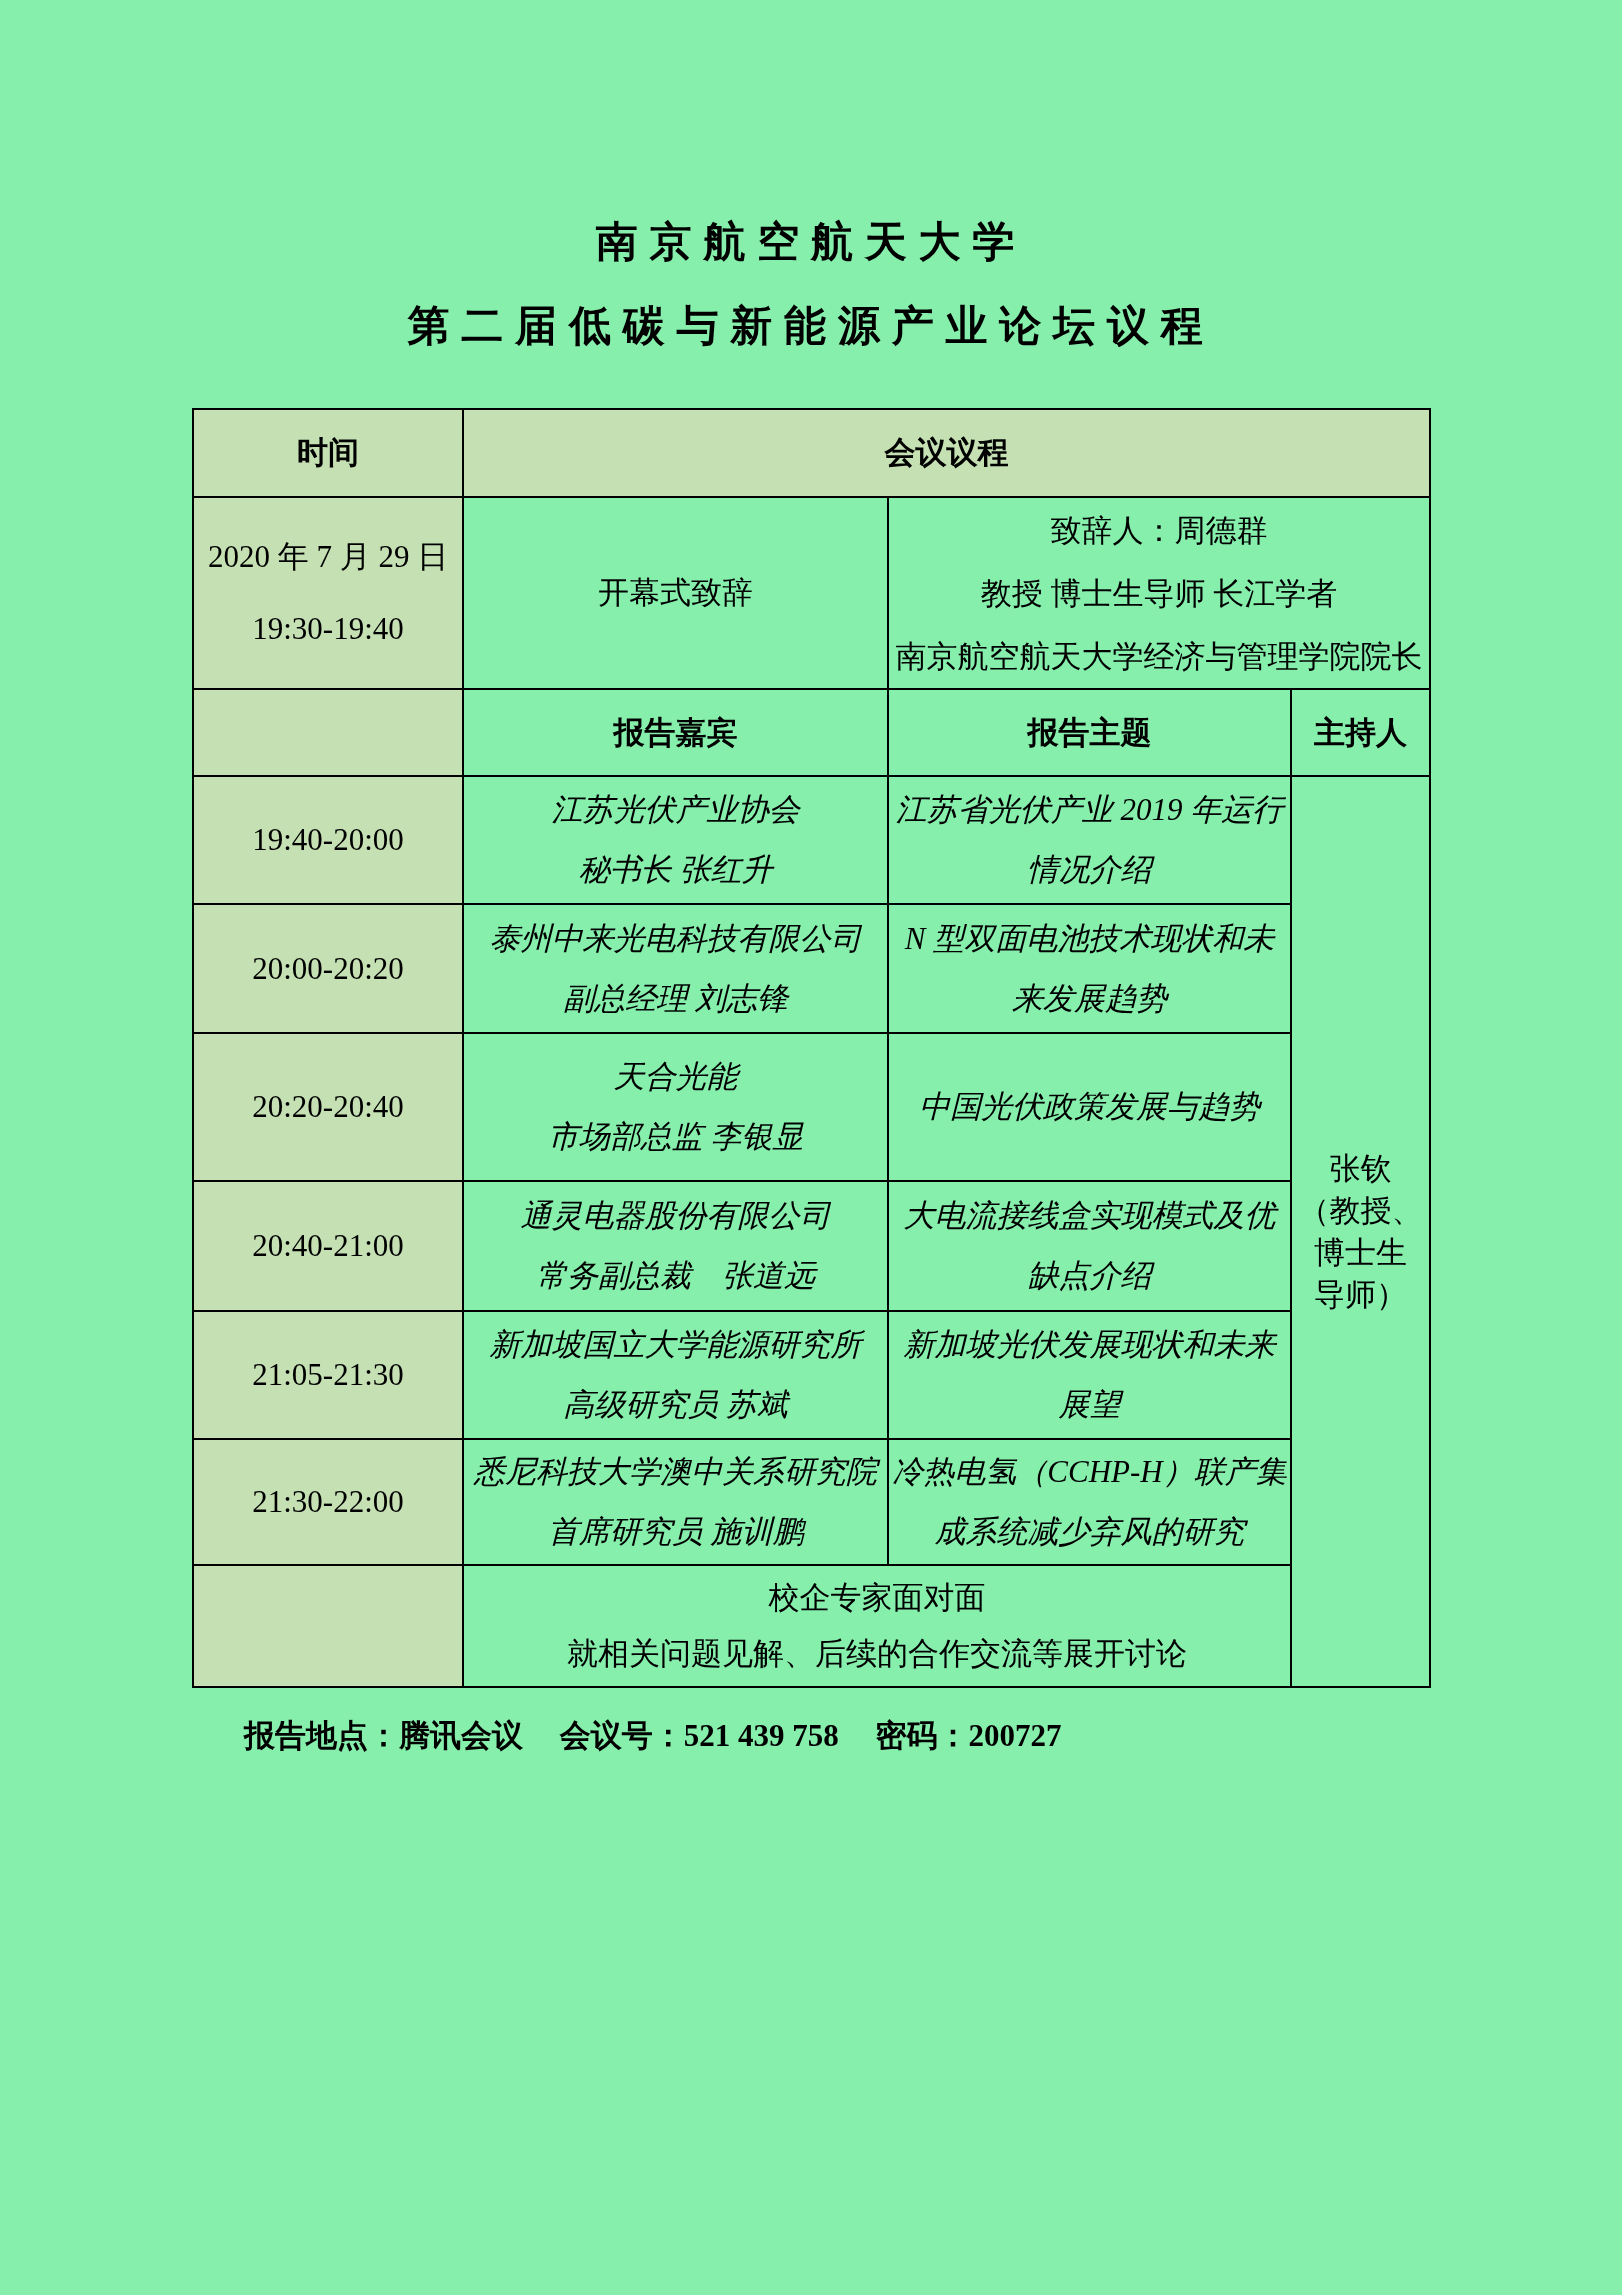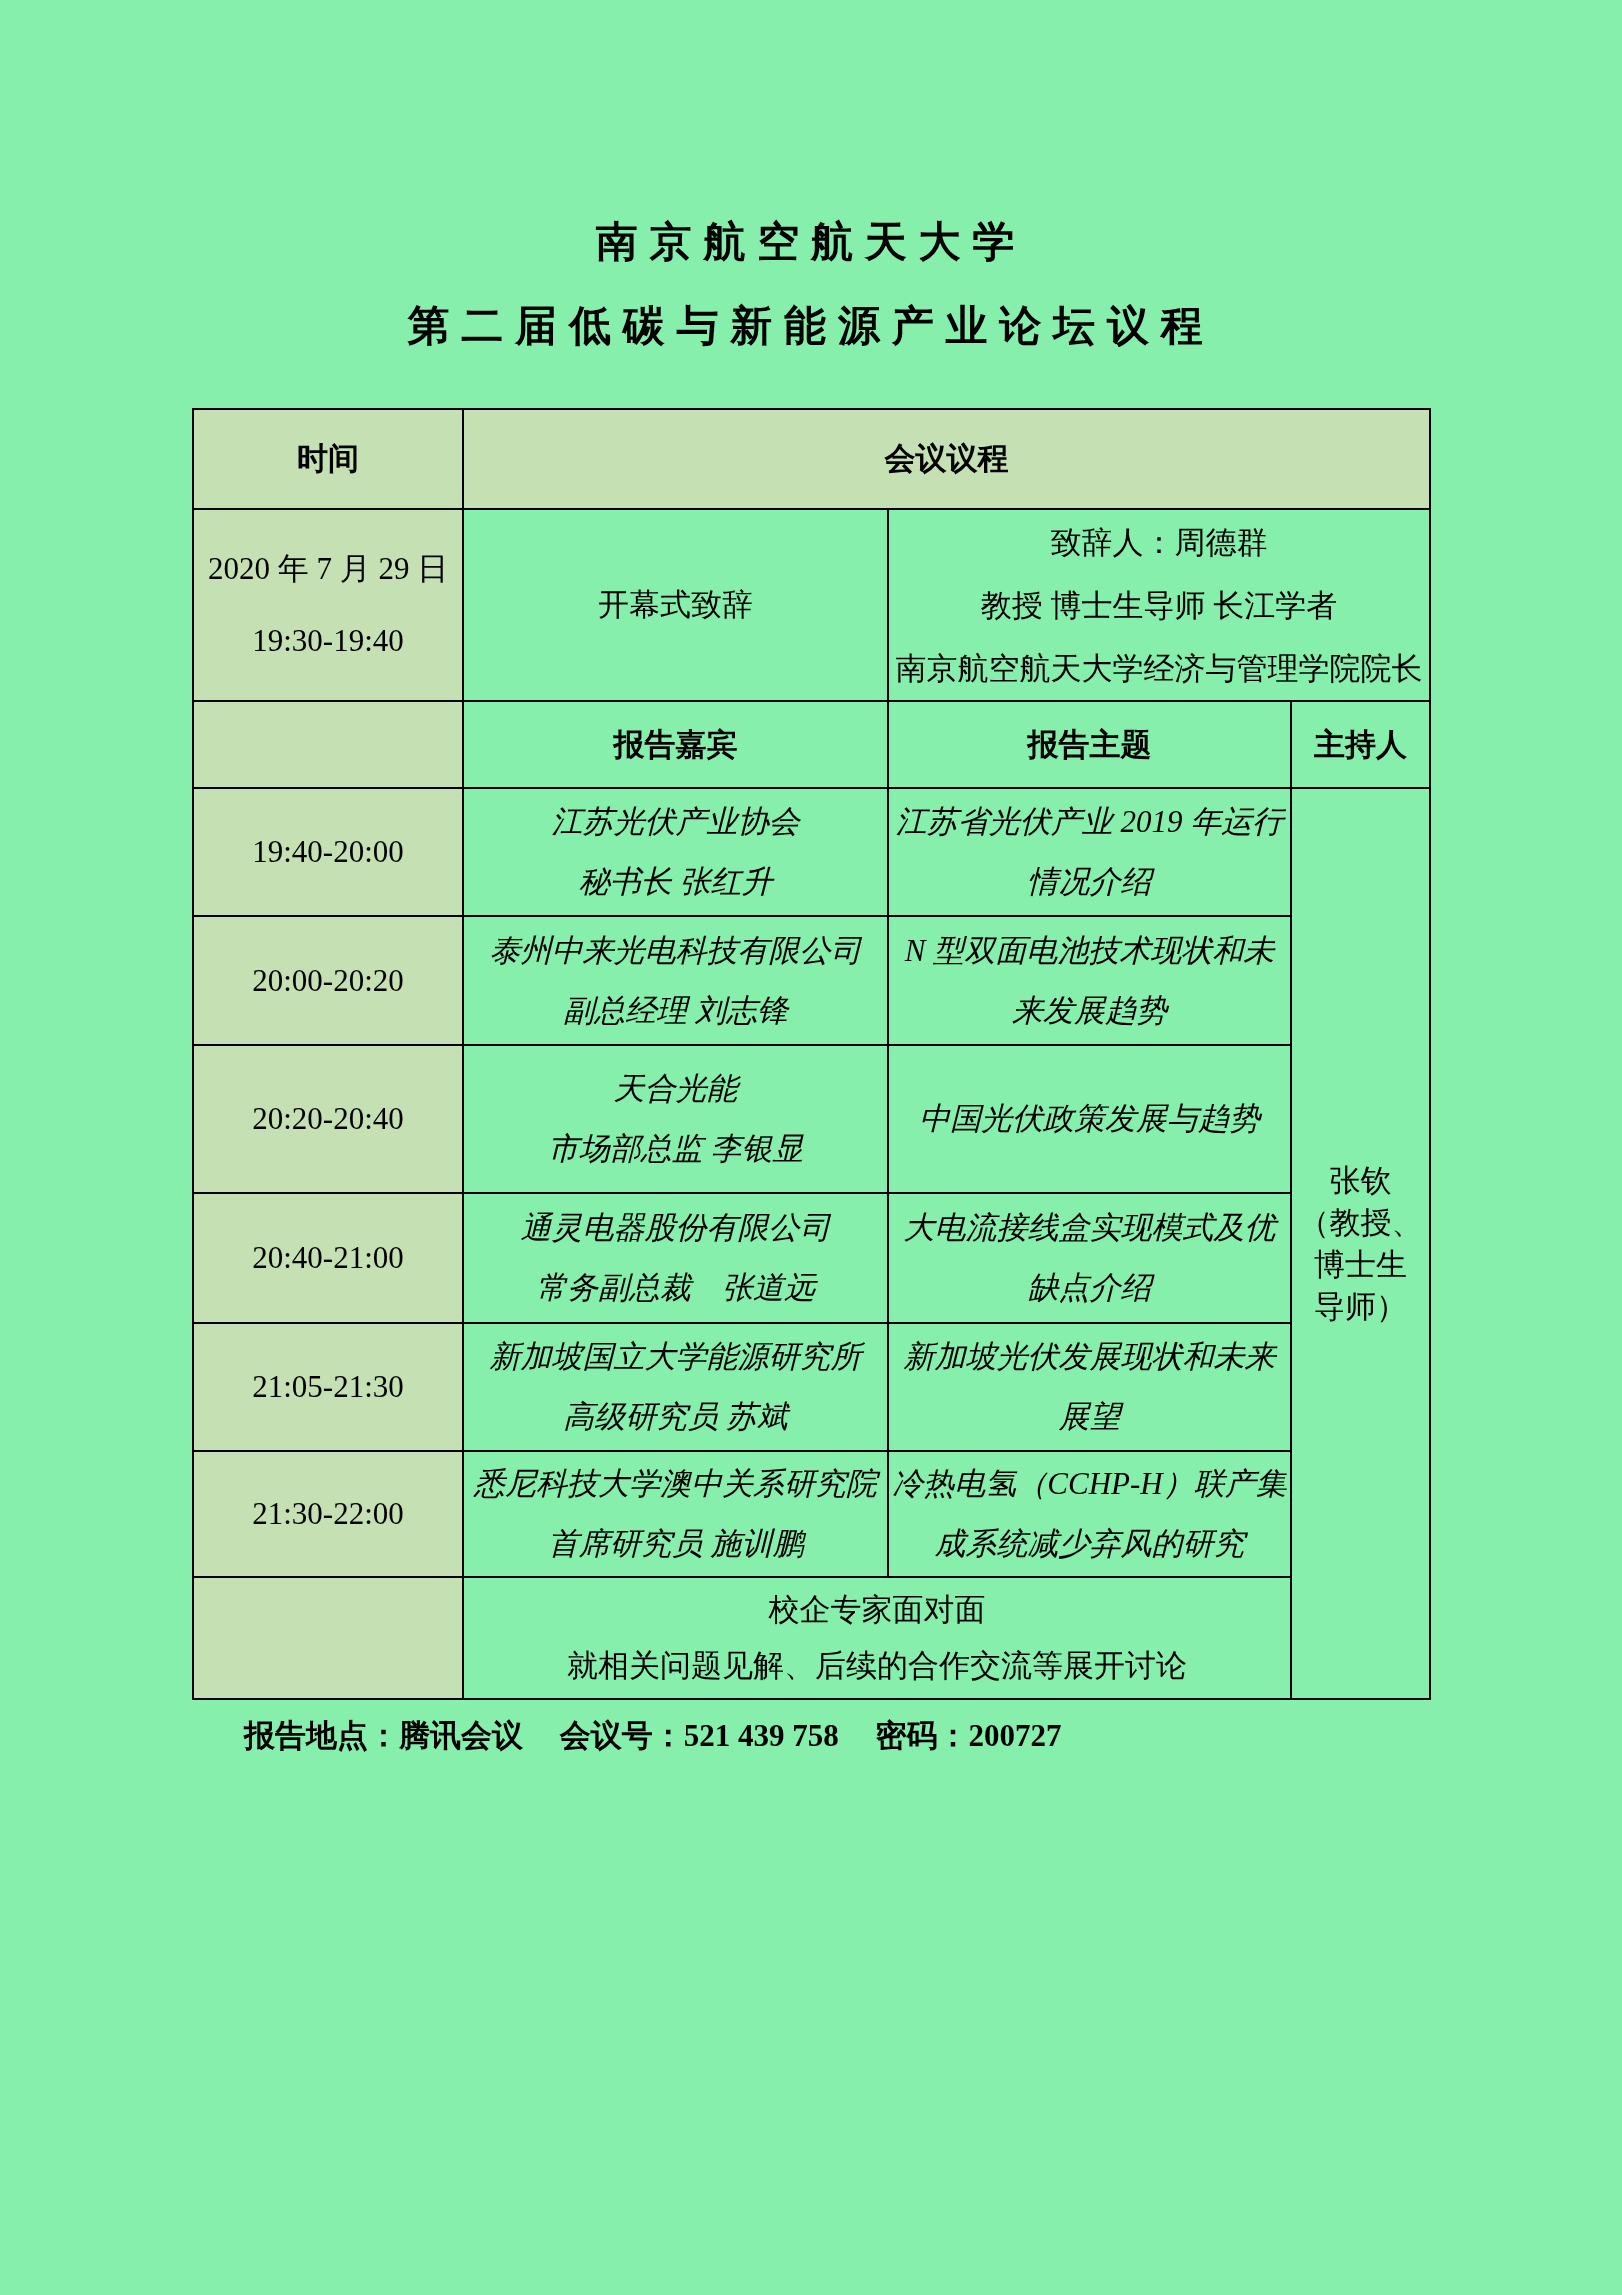--- a/index.html
+++ b/index.html
@@ -70,21 +70,21 @@
 
   <table class="agenda">
     <colgroup>
       <col style="width:270px">
       <col style="width:425px">
       <col style="width:403px">
       <col style="width:139px">
     </colgroup>
 
     <tbody>
-        <tr style="height:100px">
+        <tr style="height:88px">
       <td class="greenbg hdr">时间</td>
       <td class="greenbg hdr" colspan="3">会议议程</td>
     </tr>
 
     <tr style="height:192px">
       <td class="greenbg lines-110">
         <span class="ln">2020 年 7 月 29 日</span>
         <span class="ln">19:30-19:40</span>
       </td>
       <td>开幕式致辞</td>

